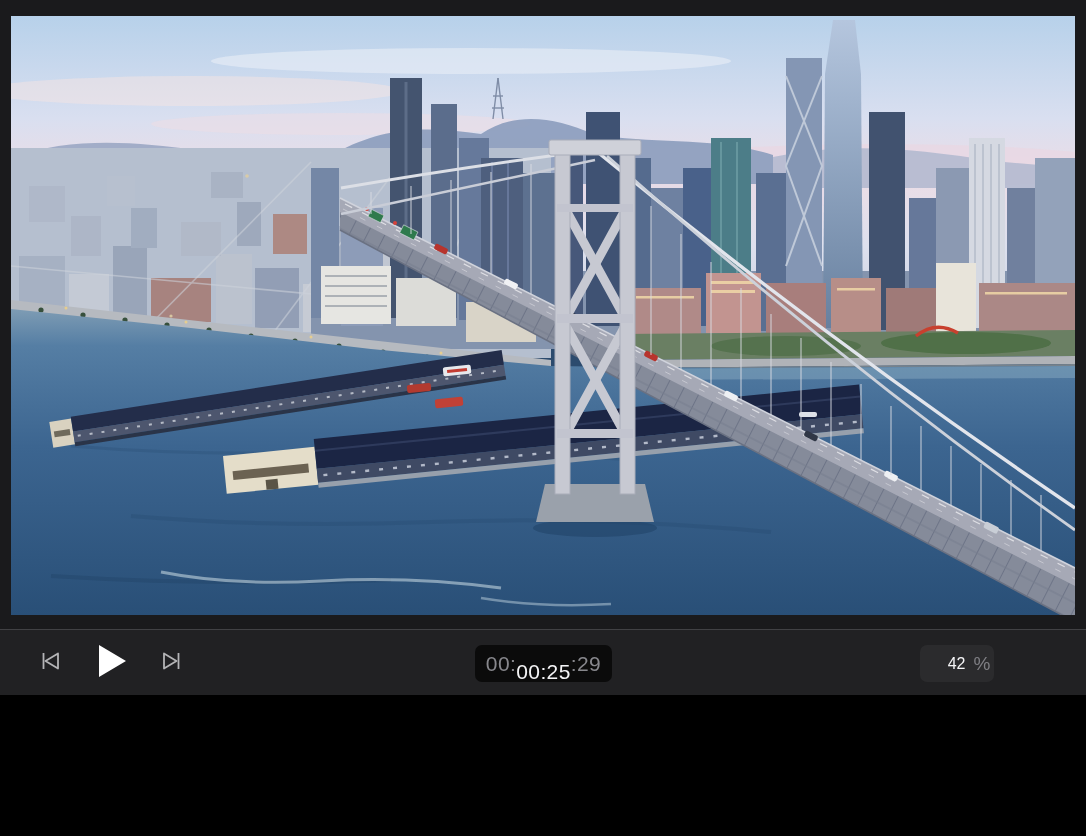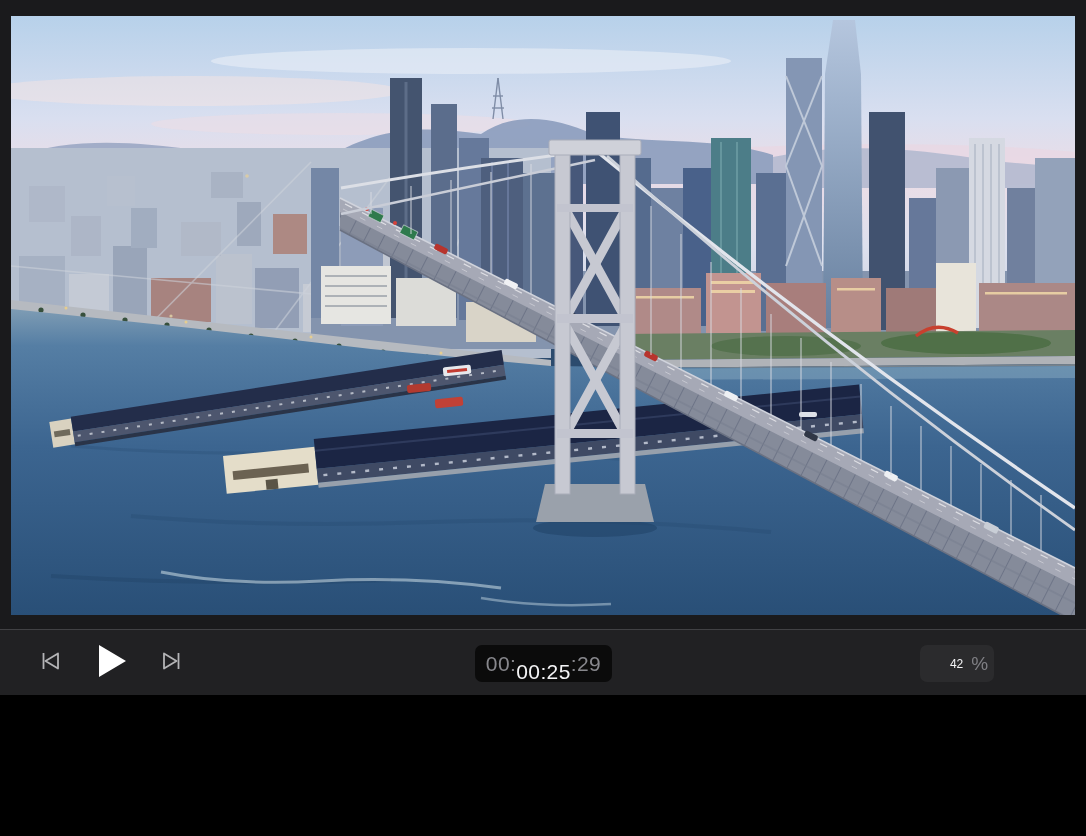--- a/index.html
+++ b/index.html
@@ -16,21 +16,21 @@
   .transport-bar{position:absolute;left:0;top:630px;width:1086px;height:65px;background:#212123;text-decoration:underline;}
   .tp-btn{position:absolute;top:0;height:65px;display:flex;align-items:center;justify-content:center;background:none;border:none;padding:0;cursor:default;}
   .btn-prev{left:33px;width:36px;}
   .btn-play{left:92px;width:40px;}
   .btn-next{left:153px;width:36px;}
   .pill{position:absolute;top:15px;height:37px;border-radius:7px;display:flex;align-items:center;justify-content:center;box-sizing:border-box;}
   .timecode-pill{left:475px;width:137px;background:#0b0b0b;font-size:21px;letter-spacing:.4px;cursor:default;border:none;}
   .tc-dim{color:#87878c;}
   .tc-bright{color:#f4f4f6;margin-top:16px;}
   .zoom-pill{left:920px;width:74px;background:#2b2b2d;border:none;cursor:default;}
-  .zoom-val{color:#f4f4f6;font-size:12px;margin-left:24px;}
+  .zoom-val{color:#f4f4f6;font-size:16px;margin-left:24px;}
   .zoom-unit{color:#7f7f84;font-size:19px;margin-left:8px;}
   .footer-black{position:absolute;left:0;top:695px;width:1086px;height:141px;background:#000;}
 </style>
 </head>
 <body>
 
 <div class="stage">
 
   <div class="viewer-area">
     <div class="video-frame">

